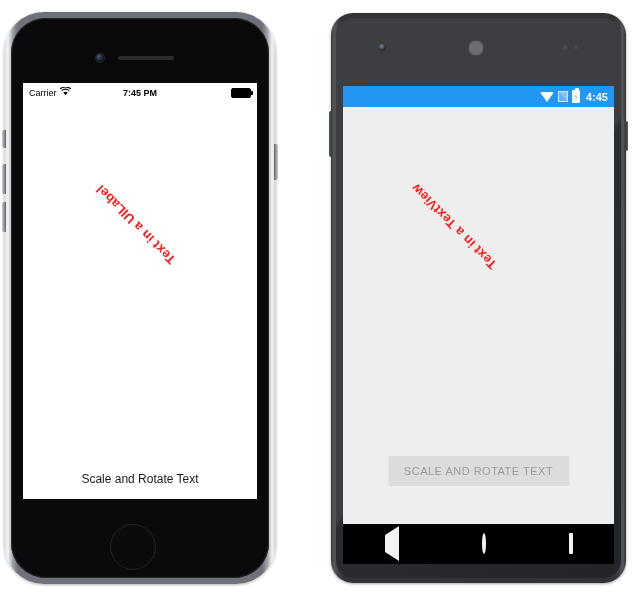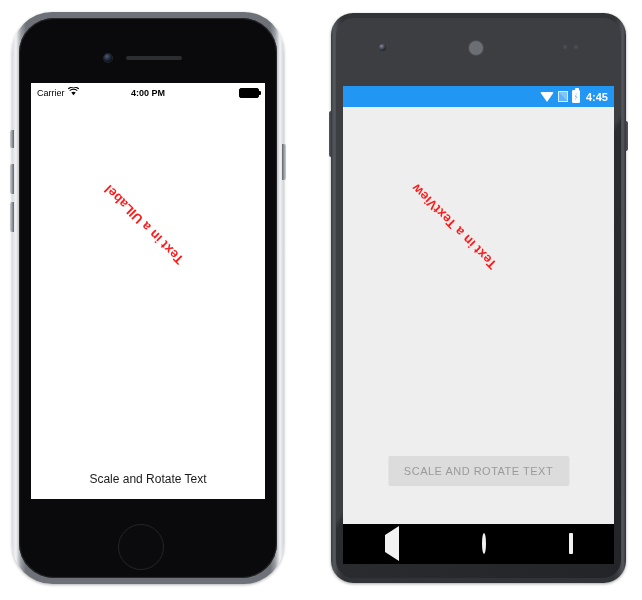--- a/index.html
+++ b/index.html
@@ -11,21 +11,21 @@
     width: 642px;
     height: 600px;
     position: relative;
     overflow: hidden;
     font-family: "Liberation Sans", sans-serif;
   }
 
   
   #ios-device {
     position: absolute;
-    left: 12px;
+    left: 4px;
     top: 12px;
     width: 272px;
     height: 507px;
   }
   .ios-outer {
     position: absolute;
     left: 0; top: 0;
     width: 272px;
     height: 572px;
     border-radius: 40px;
@@ -402,21 +402,21 @@
       <div class="ios-sb-left">
         <span>Carrier</span>
         <span>
           <svg width="11" height="9" viewBox="0 0 11 9">
             <path d="M5.5 8.2 L3.3 5.6 A3.6 3.6 0 0 1 7.7 5.6 Z" fill="#000"></path>
             <path d="M1.7 3.7 A5.9 5.9 0 0 1 9.3 3.7" stroke="#000" stroke-width="1.1" fill="none"></path>
             <path d="M0.2 1.9 A8.2 8.2 0 0 1 10.8 1.9" stroke="#000" stroke-width="1.1" fill="none"></path>
           </svg>
         </span>
       </div>
-      <div class="ios-sb-center">4:00 PM</div>
+      <div class="ios-sb-center">7:45 PM</div>
       <div class="ios-sb-right">
         <span class="ios-batt"></span>
       </div>
     </div>
 
     <div class="ios-content">
       <div class="rot-text" id="ios-rot-label">Text in a UILabel</div>
       <button class="ios-button">Scale and Rotate Text</button>
     </div>
 

